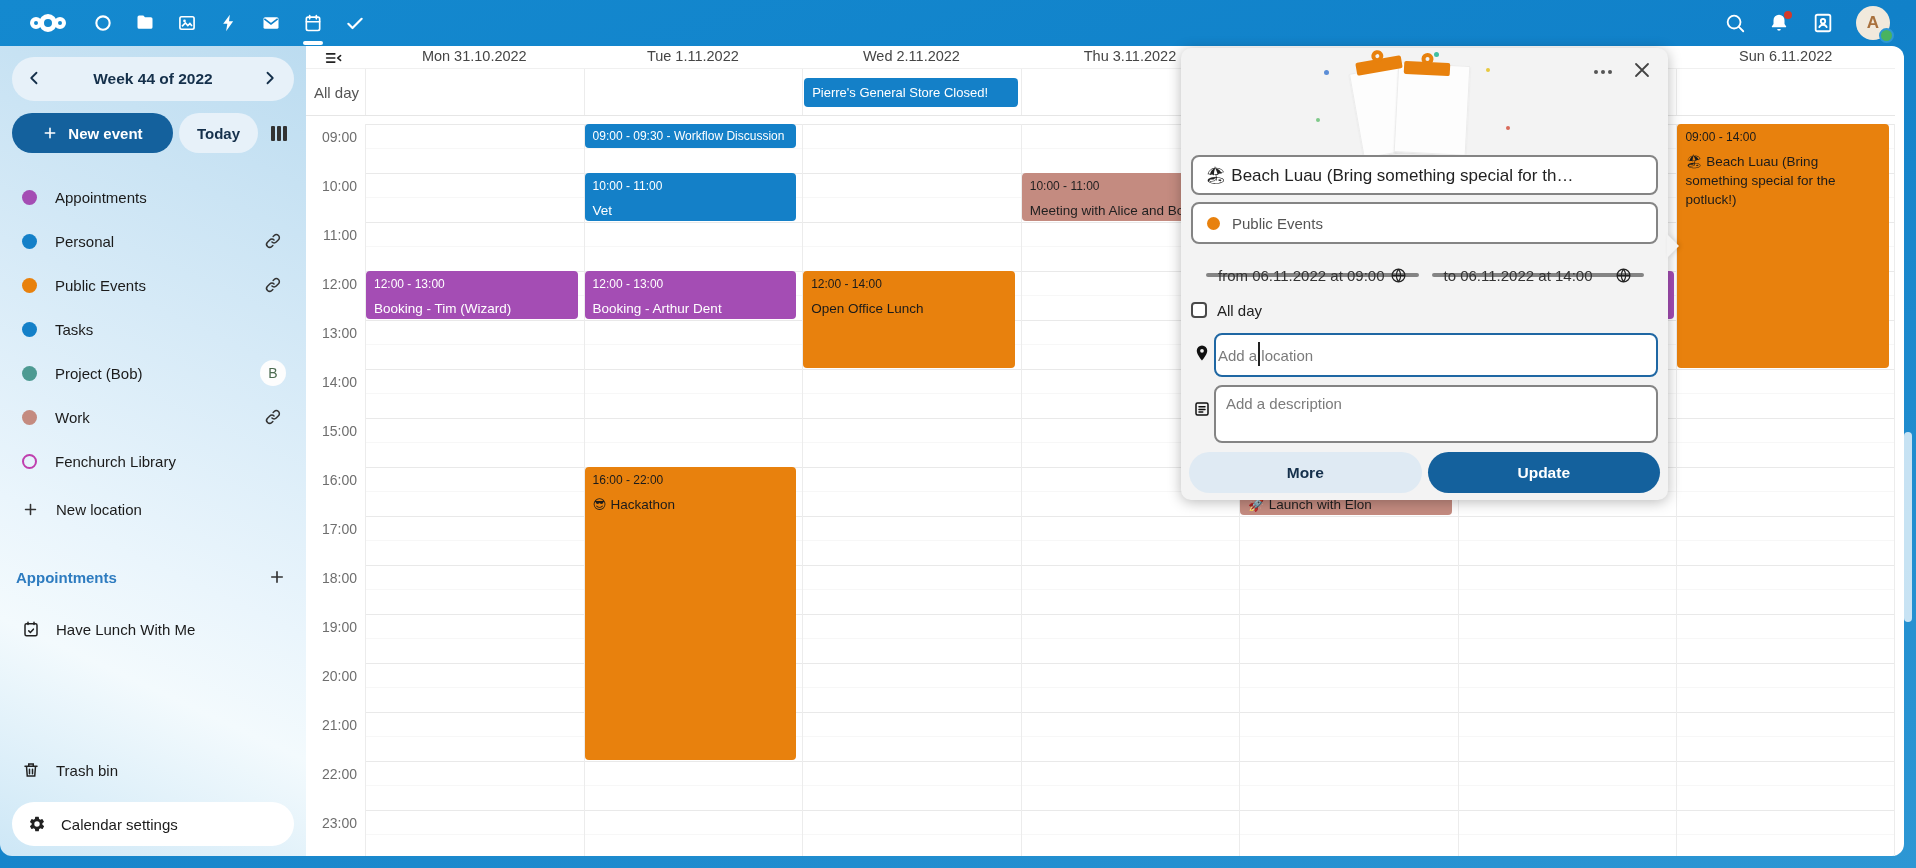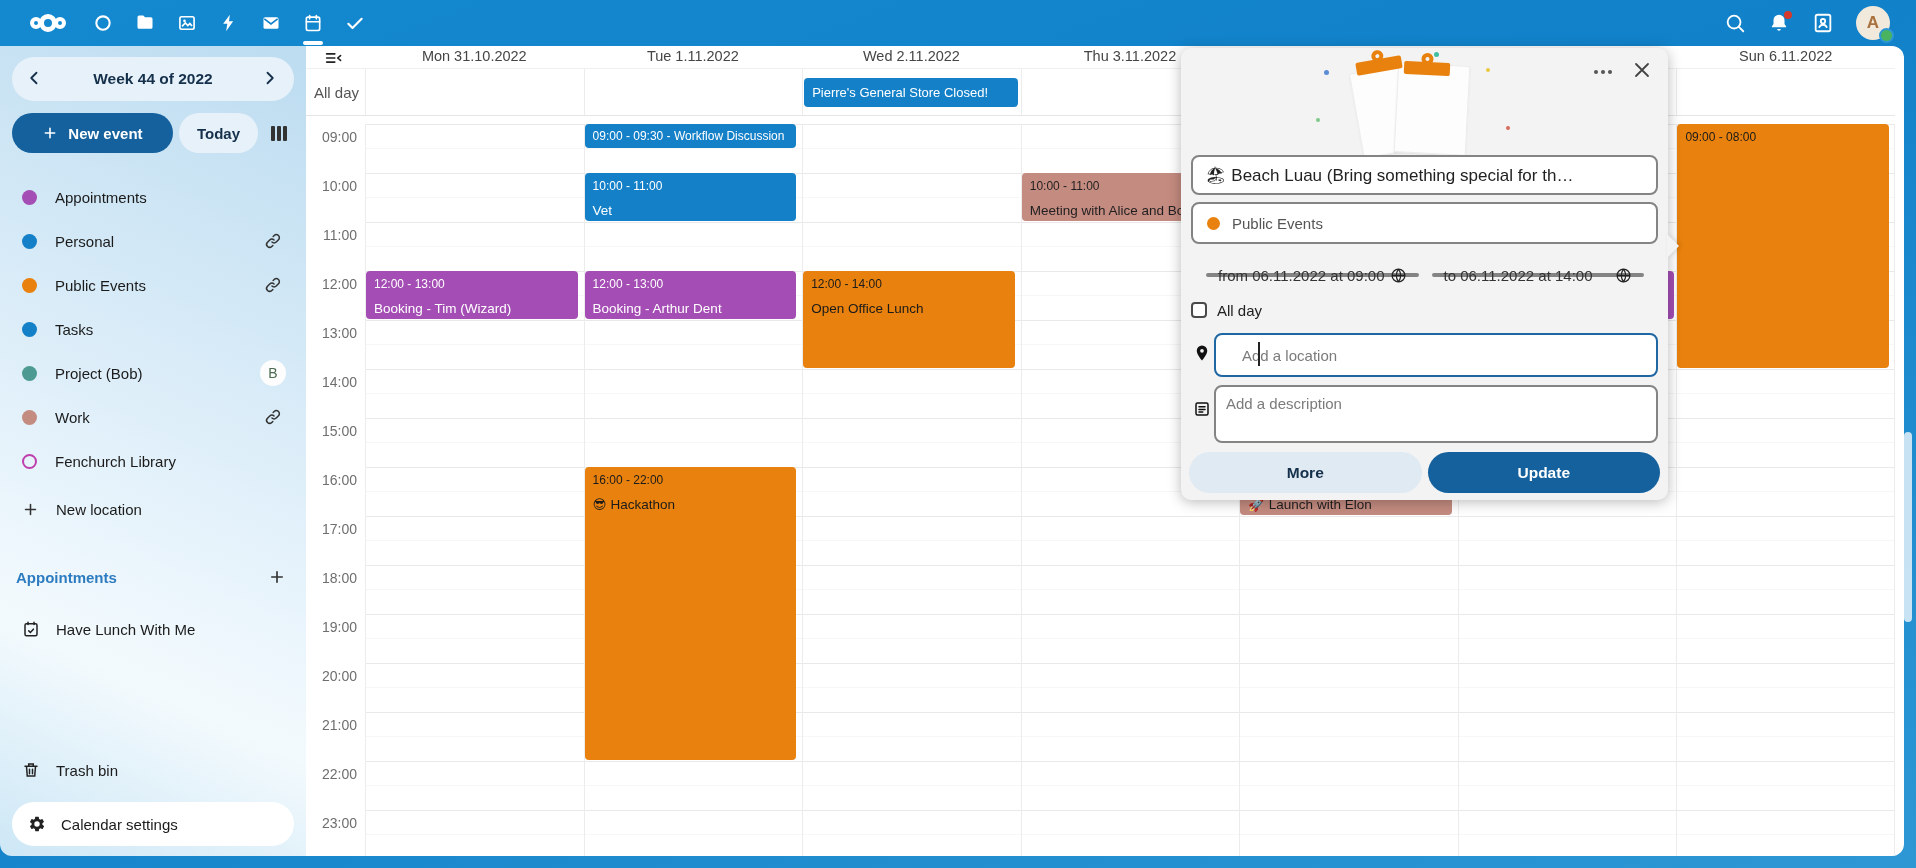--- a/index.html
+++ b/index.html
@@ -119,21 +119,21 @@
   .pdates { top:209px; height:36px; display:flex; gap:13px; border:none; padding:16px; background:transparent; left:9px; right:8px; }
   .dfield { flex:1; background:#fff; border:2px solid #848484; border-radius:8px; display:flex; align-items:center; padding:0 10px; font-size:15px; color:#333; cursor:pointer; }
   .dfield .globe { margin-left:auto; width:17px; height:17px; color:#222; }
   .dfield svg { width:17px; height:17px; }
   .pallday { top:252px; height:20px; display:flex; align-items:center; gap:10px; cursor:pointer; }
   .cbox { width:16px; height:16px; border:2px solid #4a4a4a; border-radius:4px; background:#fff; }
   .pallday span { font-size:15px; color:#222; }
   .ploc-ic { position:absolute; left:12px; top:296px; width:18px; height:18px; color:#111; }
   .ploc-ic svg { width:18px; height:18px; }
   .ploc { top:285px; left:33px; height:44px; }
-  .ploc input { width:100%; height:100%; border:2px solid #1f67a3; border-radius:8px; background:#fff; padding:0 26px; font-size:15px; font-family:inherit; color:#222; outline:none; }
+  .ploc input { width:100%; height:100%; border:2px solid #1f67a3; border-radius:8px; background:#fff; padding:0 2px; font-size:15px; font-family:inherit; color:#222; outline:none; }
   .ploc input::placeholder { color:#7b7b7b; }
   .caret { position:absolute; left:44px; top:9px; width:1.5px; height:24px; background:#222; }
   .pdesc-ic { position:absolute; left:12px; top:352px; width:18px; height:18px; color:#111; }
   .pdesc-ic svg { width:18px; height:18px; }
   .pdesc { top:337px; left:33px; height:58px; }
   .pdesc textarea { width:100%; height:100%; border:2px solid #848484; border-radius:8px; background:#fff; padding:8px 10px; font-size:15px; font-family:inherit; resize:none; color:#222; outline:none; }
   .pdesc textarea::placeholder { color:#7b7b7b; }
   .pbtns { top:404px; left:8px; right:8px; height:41px; display:flex; gap:6px; }
   .btn { flex:1; border-radius:21px; display:flex; align-items:center; justify-content:center; font-size:15.5px; font-weight:bold; cursor:pointer; }
   .btn.more { background:#dfeaf3; color:#15304b; }
@@ -406,21 +406,22 @@
         <div class="event" style="left: 715.714px; width: 211.571px; top: 49px; height: 48px; background: rgb(196, 139, 128); color: rgb(31, 31, 31);">
           <div class="etime">10:00 - 11:00</div>
           <div class="etitle nowrap">Meeting with Alice and Bob</div>
         </div>
         <div class="event" style="left: 934.286px; width: 211.571px; top: 343px; height: 48px; background: rgb(196, 139, 128); color: rgb(31, 31, 31);">
           <div class="etime">16:00 - 17:00</div>
           <div class="etitle nowrap">🚀 Launch with Elon</div>
         </div>
         <div class="event" style="left: 1152.86px; width: 215.571px; top: 147px; height: 48px; background: rgb(164, 77, 180); color: rgb(255, 255, 255);"></div>
         <div class="event" style="left: 1371.43px; width: 211.571px; top: 0px; height: 244px; background: rgb(232, 129, 13); color: rgb(27, 27, 27);">
-          <div class="etime">09:00 - 08:00</div>
+          <div class="etime">09:00 - 14:00</div>
+          <div class="etitle">🏖 Beach Luau (Bring something special for the potluck!)</div>
         </div>
       </div>
   </div>
 </div>
 
 <div class="scroll-thumb"></div>
 
 <div class="popup">
   <div class="arrow"></div>
   <div class="pop-menu">

